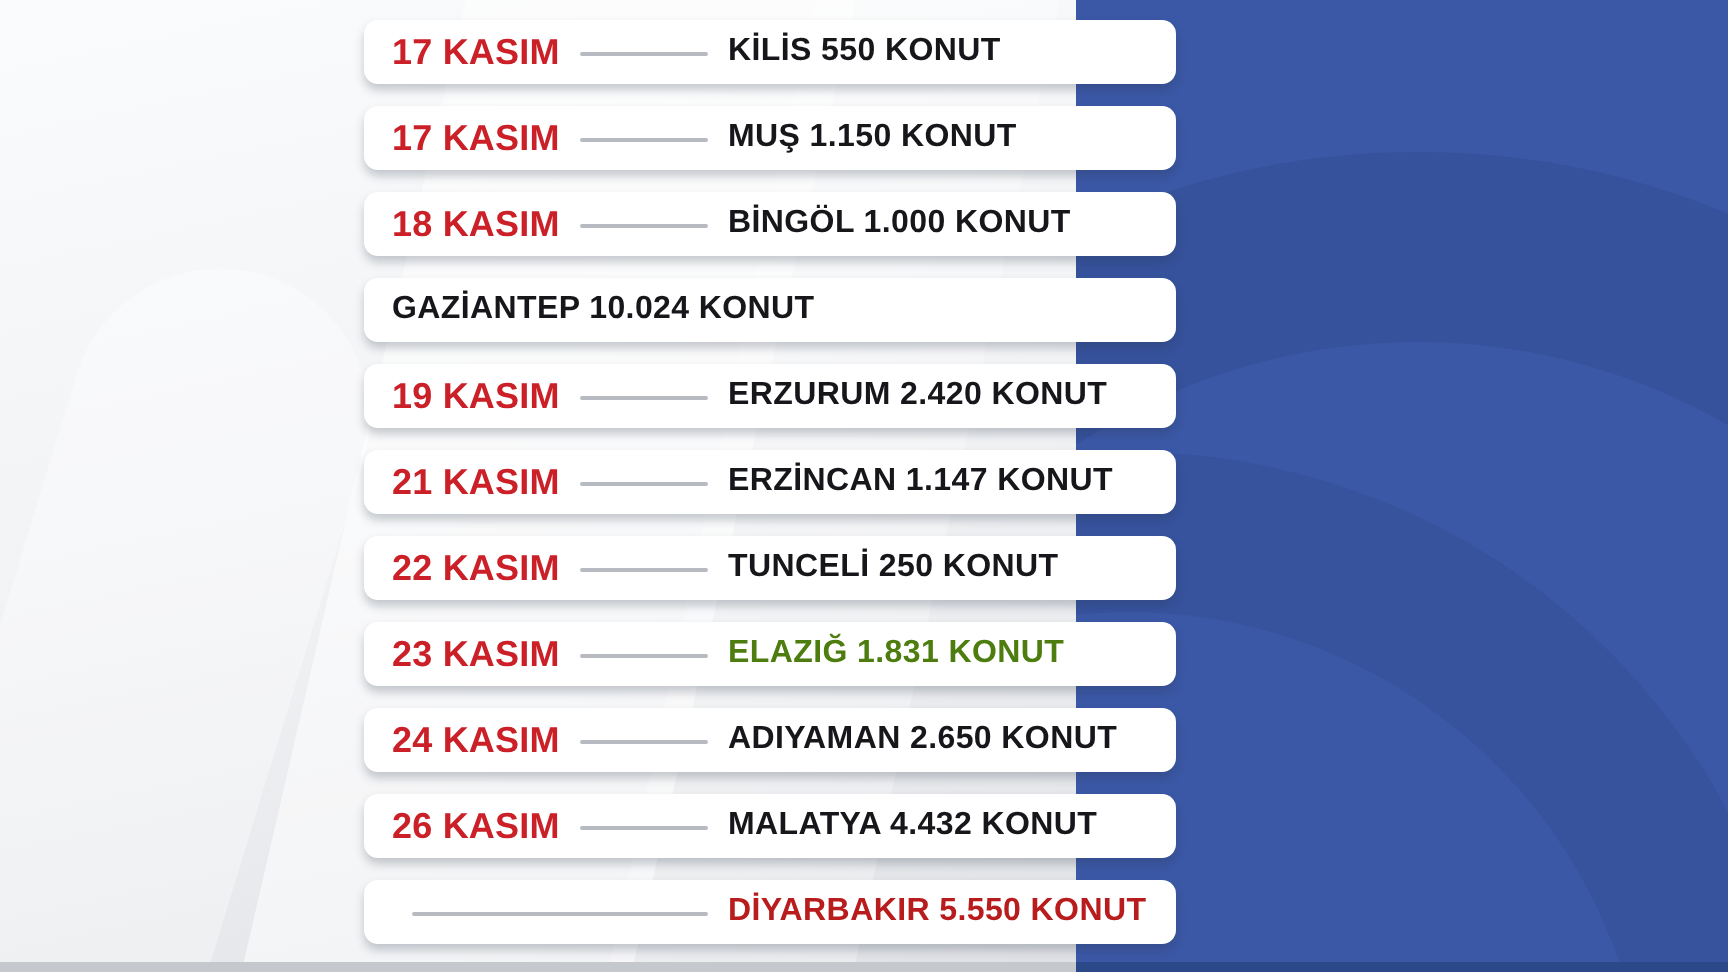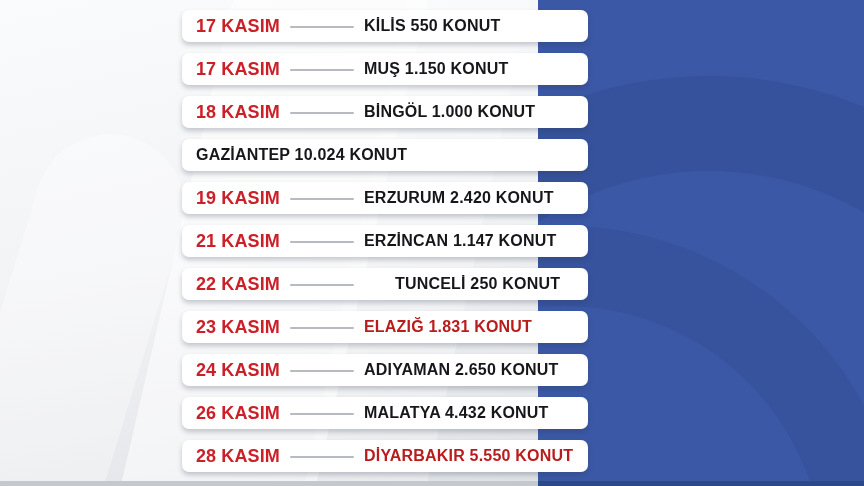--- a/index.html
+++ b/index.html
@@ -86,54 +86,53 @@
     </div>
 
     <div class="card" style="background: rgb(255, 255, 255);">
       <div class="date-wrap">
         <span class="date" style="color: rgb(203, 32, 40);">21 KASIM</span>
         <span class="sep" style="background: rgb(183, 187, 193);"></span>
       </div>
       <span class="detail" style="color: rgb(23, 23, 27);">ERZİNCAN 1.147 KONUT</span>
     </div>
 
-    <div class="card" style="background: rgb(255, 255, 255); gap: 31px;">
+    <div class="card" style="background: rgb(255, 255, 255);">
       <div class="date-wrap">
         <span class="date" style="color: rgb(203, 32, 40);">22 KASIM</span>
         <span class="sep" style="background: rgb(183, 187, 193);"></span>
       </div>
       <span class="detail" style="color: rgb(23, 23, 27);">TUNCELİ 250 KONUT</span>
     </div>
 
     <div class="card" style="background: rgb(255, 255, 255);">
       <div class="date-wrap">
         <span class="date" style="color: rgb(203, 32, 40);">23 KASIM</span>
         <span class="sep" style="background: rgb(183, 187, 193);"></span>
       </div>
-      <span class="detail" style="color: #b91c1c;">ELAZIĞ 1.831 KONUT</span>
+      <span class="detail" style="color: #4d7c0f;">ELAZIĞ 1.831 KONUT</span>
     </div>
 
     <div class="card" style="background: rgb(255, 255, 255);">
       <div class="date-wrap">
         <span class="date" style="color: rgb(203, 32, 40);">24 KASIM</span>
         <span class="sep" style="background: rgb(183, 187, 193);"></span>
       </div>
       <span class="detail" style="color: rgb(23, 23, 27);">ADIYAMAN 2.650 KONUT</span>
     </div>
 
     <div class="card" style="background: rgb(255, 255, 255);">
       <div class="date-wrap">
         <span class="date" style="color: rgb(203, 32, 40);">26 KASIM</span>
         <span class="sep" style="background: rgb(183, 187, 193);"></span>
       </div>
       <span class="detail" style="color: rgb(23, 23, 27);">MALATYA 4.432 KONUT</span>
     </div>
 
     <div class="card" style="background: rgb(255, 255, 255);">
       <div class="date-wrap">
-        <span class="date" style="color: rgb(203, 32, 40);">28 KASIM</span>
         <span class="sep" style="background: rgb(183, 187, 193);"></span>
       </div>
       <span class="detail" style="color: #b91c1c;">DİYARBAKIR 5.550 KONUT</span>
     </div>
   </div>
 
 </div>
 
 </body></html>

